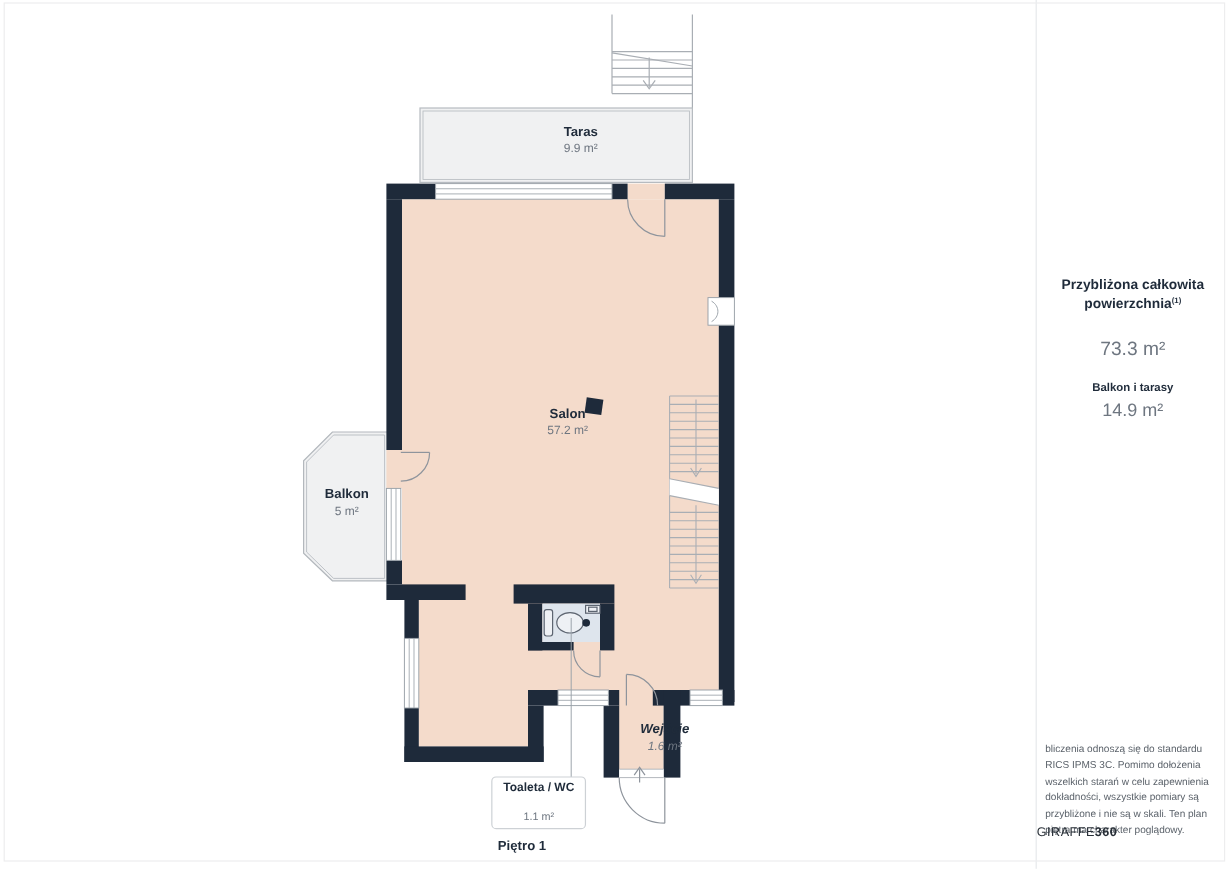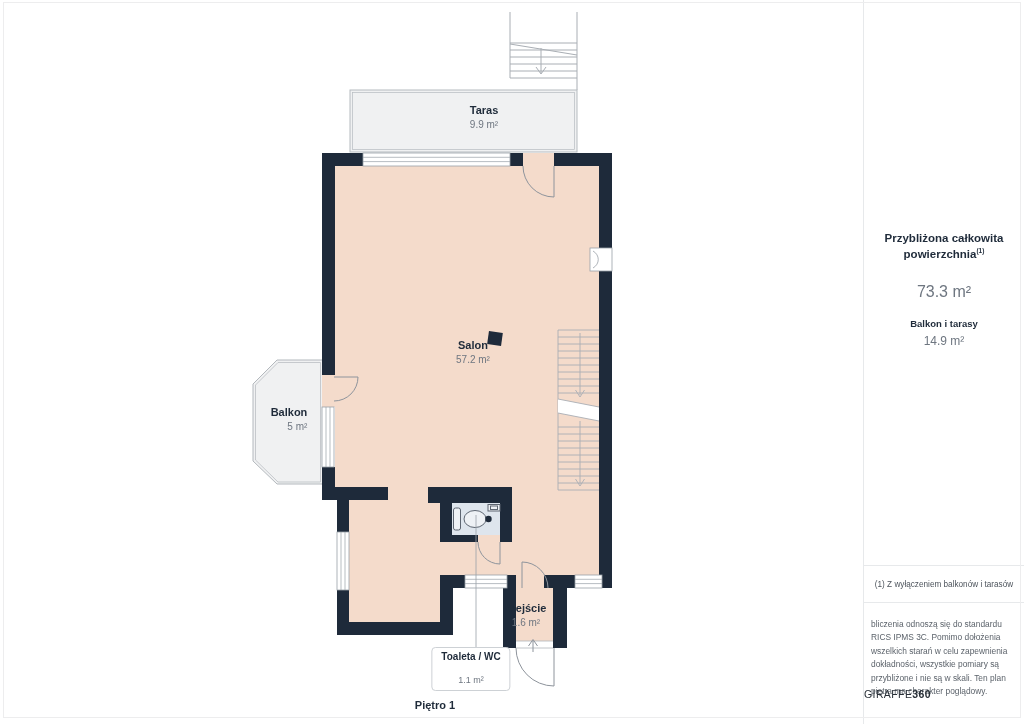--- a/index.html
+++ b/index.html
@@ -22,21 +22,21 @@
   .floor-title{position:absolute;transform:translateX(-50%);
        font-size:11px;font-weight:bold;color:#1f2b3a;white-space:nowrap;}
   
   .sidebar{position:absolute;left:863px;top:0;width:160px;height:724px;
        background:#fff;border-left:1px solid #e7e9eb;}
   .summary{position:absolute;top:230px;left:6px;right:6px;text-align:center;}
   .sum-title{font-size:11.5px;font-weight:bold;color:#1f2b3a;line-height:1.4;}
   .sum-title sup{font-size:6.5px;font-weight:bold;}
   .sum-val{margin-top:21px;font-size:16px;color:#6e7680;}
   .sum-sub{margin-top:17px;font-size:9.5px;font-weight:bold;color:#1f2b3a;}
-  .sum-val2{margin-top:5px;font-size:12px;color:#6e7680;}
+  .sum-val2{margin-top:5px;font-size:15px;color:#6e7680;}
   .footnote{position:absolute;top:565px;left:0;right:0;height:36px;
        border-top:1px solid #e7e9eb;border-bottom:1px solid #e7e9eb;
        display:flex;align-items:center;justify-content:center;
        font-size:8.2px;color:#4d545c;}
   .disclaimer{position:absolute;top:601px;left:7px;right:7px;padding-top:17px;
        font-size:8.4px;line-height:1.6;color:#5c636b;text-align:left;}
   .brand{position:absolute;top:688px;left:0;right:0;text-align:left;
        font-size:10.5px;color:#272e36;letter-spacing:0.4px;}
   .brand .b{font-weight:bold;}
 </style>
@@ -185,44 +185,43 @@
 </svg>
 
 <div class="lbl" style="left:484px;top:104px;">
   <div class="n">Taras</div>
   <div class="a">9.9 m²</div>
 </div>
 <div class="lbl" style="left:473px;top:303px;margin-top:36px;">
   <div class="n">Salon</div>
   <div class="a">57.2 m²</div>
 </div>
-<div class="lbl" style="left:289px;top:406px;text-align:right;">
+<div class="lbl" style="left:289px;top:406px;">
   <div class="n">Balkon</div>
   <div class="a">5 m²</div>
 </div>
-<div class="lbl" style="left:526px;top:602px;">
+<div class="lbl" style="left:554px;top:602px;font-style:italic;">
   <div class="n">Wejście</div>
   <div class="a">1.6 m²</div>
 </div>
-<div class="lbl-box" style="left:471px;top:647px;">
+<div class="lbl-box" style="left:449px;top:647px;">
   <div class="n">Toaleta / WC</div>
   <div class="a">1.1 m²</div>
 </div>
 
 <div class="floor-title" style="left:435px;top:699px;text-align:center;">Piętro 1</div>
 
 <div class="sidebar">
   <div class="summary">
     <div class="sum-title">
       <span>Przybliżona całkowita powierzchnia</span><sup>(1)</sup>
     </div>
     <div class="sum-val">73.3 m²</div>
     <div class="sum-sub">Balkon i tarasy</div>
     <div class="sum-val2">14.9 m²</div>
   </div>
-  <div class="footnote">(1) Z wyłączeniem balkonów i tarasów</div>
   <div class="disclaimer">bliczenia odnoszą się do standardu RICS IPMS 3C. Pomimo dołożenia wszelkich starań w celu zapewnienia dokładności, wszystkie pomiary są przybliżone i nie są w skali. Ten plan piętra ma charakter poglądowy.</div>
   <div class="brand">
     <span>GIRAFFE</span><span class="b">360</span>
   </div>
 </div>
 
 <div class="frame"></div>
 
 </body></html>

